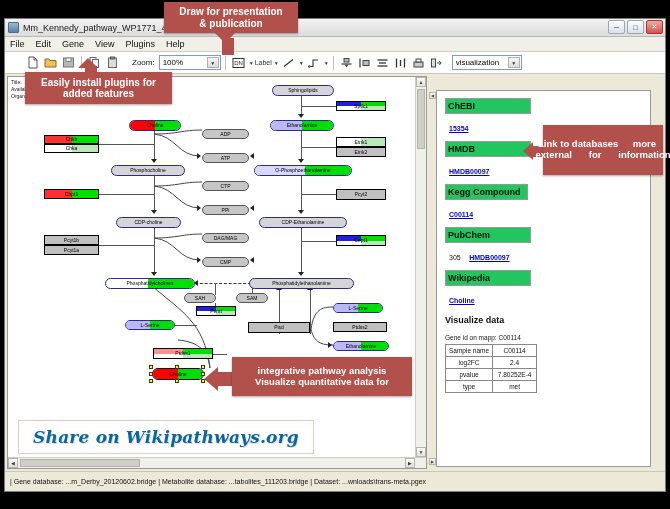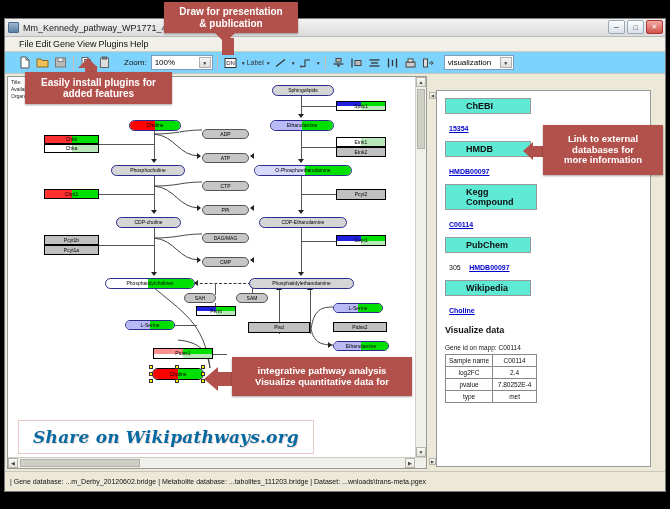--- a/index.html
+++ b/index.html
@@ -23,25 +23,25 @@
   .tb-icon { width:11px; height:11px; margin-right:4px;
     background:linear-gradient(#9db8d2,#5d7fa5); border:1px solid #4a6party; border:1px solid #4a6a8a; border-radius:1px; }
   .tb-title { font-size:9px; color:#1a1a1a; white-space:nowrap; overflow:hidden; }
   .tb-buttons { position:absolute; right:2px; top:1px; display:flex; gap:2px; }
   .tb-btn { width:17px; height:14px; border:1px solid #9aa7b4; border-radius:2px;
     background:linear-gradient(#fdfdfd,#d9e1ea); font-size:7px; color:#222;
     display:flex; align-items:center; justify-content:center; }
   .tb-btn.close { background:linear-gradient(#f3a9a3,#d0524a); color:#fff; border-color:#a33; }
   
   .menubar { height:15px; background:#f0efe8; border-bottom:1px solid #cfcdc2;
-    display:flex; align-items:center; padding-left:13px; }
+    display:flex; align-items:center; padding-left:4px; gap:9px; }
   .menu-item { font-size:9px; color:#111; padding:0 1px; cursor:default; }
   
-  .toolbar { height:22px; background:#7dd3fc; border-bottom:1px solid #c9c7bc;
-    display:flex; align-items:center; padding-left:11px; gap:1px; position:relative; }
+  .toolbar { height:22px; background:#ffffff; border-bottom:1px solid #c9c7bc;
+    display:flex; align-items:center; padding-left:19px; gap:1px; position:relative; }
   .tbtn { width:17px; height:17px; display:flex; align-items:center; justify-content:center;
     border:1px solid transparent; border-radius:2px; }
   .tbtn svg { display:block; }
   .zoom-label { font-size:8px; margin:0 3px 0 10px; color:#111; }
   .zoom-combo { width:62px; height:15px; background:#fff; border:1px solid #7f9db9;
     display:flex; align-items:center; font-size:8px; padding-left:3px; position:relative; }
   .combo-arrow { position:absolute; right:1px; top:1px; width:12px; height:11px;
     background:linear-gradient(#f6f6f6,#dcdcdc); border:1px solid #b0b0b0;
     display:flex; align-items:center; justify-content:center; font-size:5px; color:#333; }
   .sep { width:1px; height:14px; background:#c3c1b6; margin:0 3px; }
@@ -85,22 +85,22 @@
   .wiki-banner span { font-family:"DejaVu Serif", serif; font-style:italic; font-weight:bold;
     font-size:17px; color:#0369a1; text-shadow:1px 1px 0 #f3d9d6; letter-spacing:.2px; }
   
   .tabs-row { display:flex; align-items:flex-end; height:14px; margin-left:8px; gap:1px; }
   .tab { font-size:8px; padding:1px 4px 1px 4px; border:1px solid #a8a8a8;
     background:linear-gradient(#f6f6f2,#e2e0d6); border-bottom:none; color:#111; }
   .tab.active { background:#fff; font-weight:normal; position:relative; top:-1px; padding-top:2px; }
   .bp-body { position:absolute; left:6px; top:14px; right:12px; bottom:2px;
     background:#fff; border:1px solid #9a9a9a; overflow:hidden; }
   .bp-inner { padding:7px 0 0 8px; }
-  .db-box { width:86px; border:1px solid #999; background:#5eead4;
-    font-size:9px; font-weight:bold; padding:2px 20px; margin-bottom:3px; color:#111; }
+  .db-box { width:86px; border:1px solid #999; background:#22c55e;
+    font-size:9px; font-weight:bold; padding:2px 2px; margin-bottom:3px; color:#111; }
   .db-link { font-size:7px; color:#0000cc; text-decoration:underline; margin:0 0 9px 4px;
     display:inline-block; font-weight:bold; }
   .db-plain { font-size:7px; color:#111; margin:0 0 9px 4px; display:inline-block; }
   .exp-head { font-size:9px; font-weight:bold; color:#111; margin:2px 0 9px 0; }
   .gid { font-size:6.5px; color:#111; margin-bottom:3px; }
   table.exp { border-collapse:collapse; border:1px solid #888; }
   table.exp td { border:1px solid #888; font-size:6.5px; text-align:center;
     padding:2px 3px; color:#111; min-width:44px; }
   .scroll-v { position:absolute; right:0; top:0; bottom:0; width:11px;
     background:#f0f0eb; border-left:1px solid #cdcdc5; }
@@ -485,21 +485,21 @@
     <div class="side-pane">
 
       <div class="bp-body">
         <div class="bp-inner">
           <div class="db-box">ChEBI</div>
           <a class="db-link">15354</a>
 
           <div class="db-box">HMDB</div>
           <a class="db-link">HMDB00097</a>
 
-          <div class="db-box" style="width:92px;">Kegg Compound</div>
+          <div class="db-box" style="width:83px;">Kegg Compound</div>
           <a class="db-link">C00114</a>
 
           <div class="db-box">PubChem</div>
           <span class="db-plain">305</span>
 
           <a class="db-link">HMDB00097</a>
 
           <div class="db-box">Wikipedia</div>
           <a class="db-link">Choline</a>
 
@@ -547,21 +547,21 @@
 <div class="cal-tip" style="left:215px; top:33px; border-left:10px solid transparent; border-right:10px solid transparent; border-top:10px solid #b2504b;"></div>
 <div style="position:absolute; left:222px; top:38px; width:12px; height:17px; background:#b2504b; z-index:49;"></div>
 
 <div class="callout" style="left:25px; top:72px; width:147px; height:32px; font-size:10px; flex-direction:column;">
   <span>Easily install plugins for</span>
   <span>added features</span>
 </div>
 <div class="cal-tip" style="left:78px; top:58px; border-left:10px solid transparent; border-right:10px solid transparent; border-bottom:10px solid #b2504b;"></div>
 <div style="position:absolute; left:85px; top:66px; width:12px; height:10px; background:#b2504b; z-index:49;"></div>
 
-<div class="callout" style="left:543px; top:125px; width:120px; height:50px; font-size:9.5px; flex-direction:column;">
+<div class="callout" style="left:543px; top:125px; width:120px; height:50px; font-size:9.5px; flex-direction:row;">
   <span>Link  to external</span>
   <span>databases  for</span>
   <span>more information</span>
 </div>
 <div class="cal-tip" style="left:523px; top:142px; border-top:9px solid transparent; border-bottom:9px solid transparent; border-right:10px solid #b2504b;"></div>
 <div style="position:absolute; left:532px; top:146px; width:13px; height:11px; background:#b2504b; z-index:49;"></div>
 
 <div class="callout" style="left:232px; top:357px; width:180px; height:39px; font-size:9.5px; flex-direction:column;">
   <span>integrative pathway analysis</span>
   <span>Visualize quantitative data  for</span>

